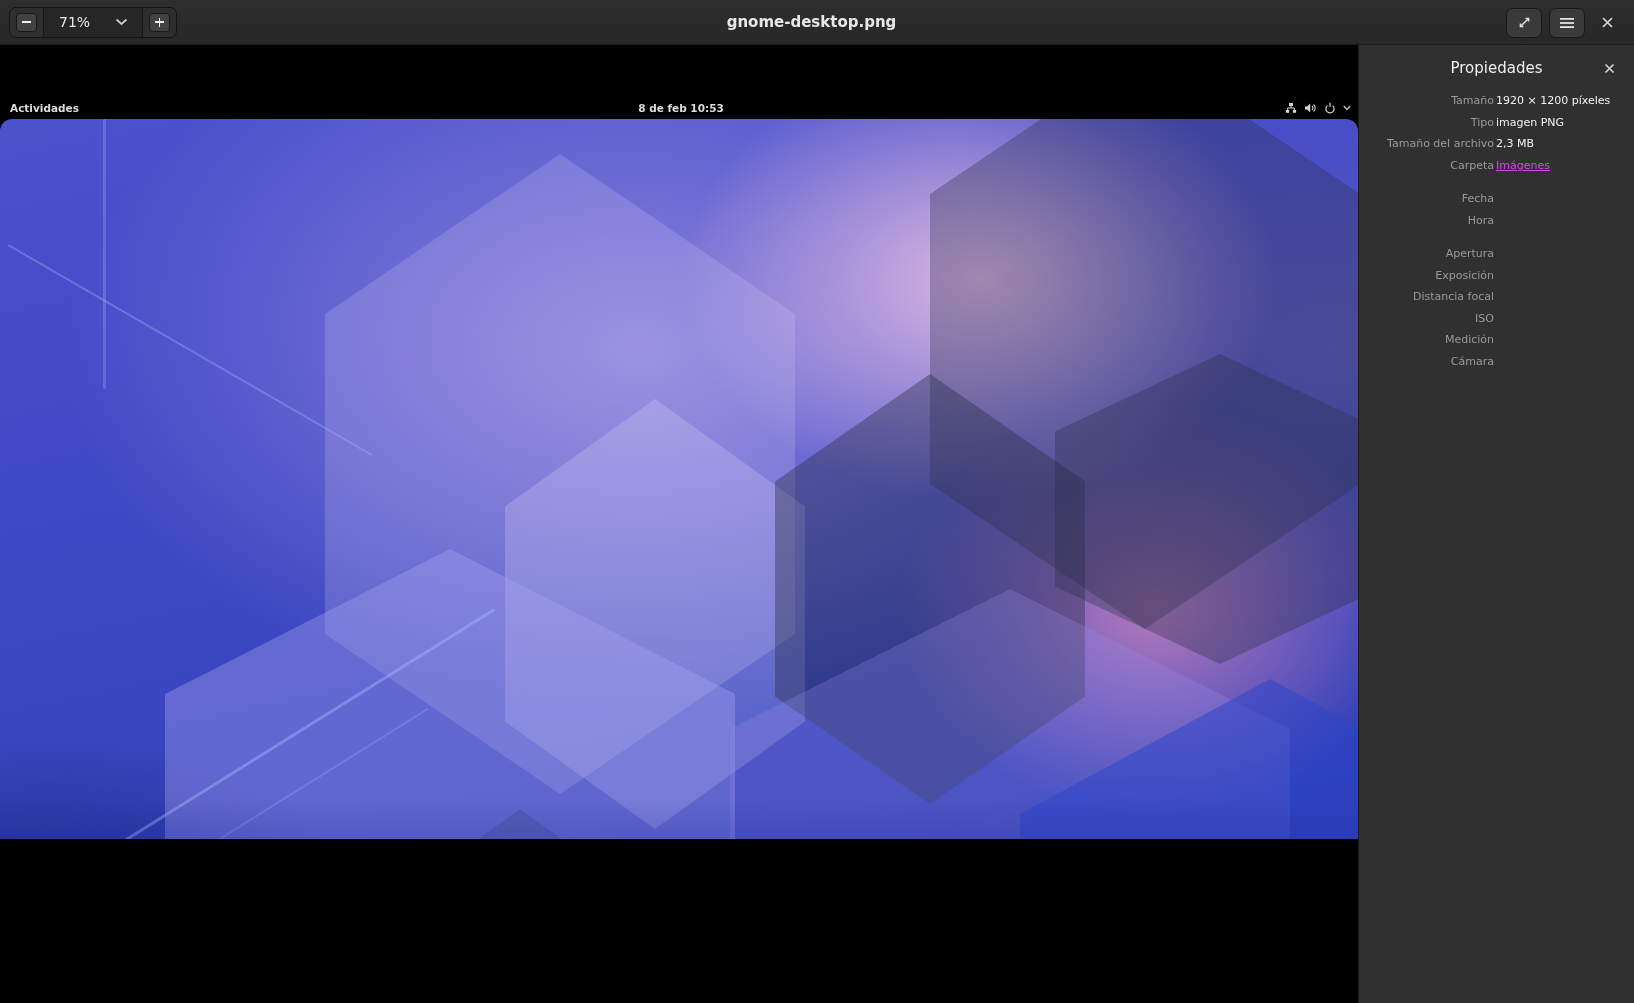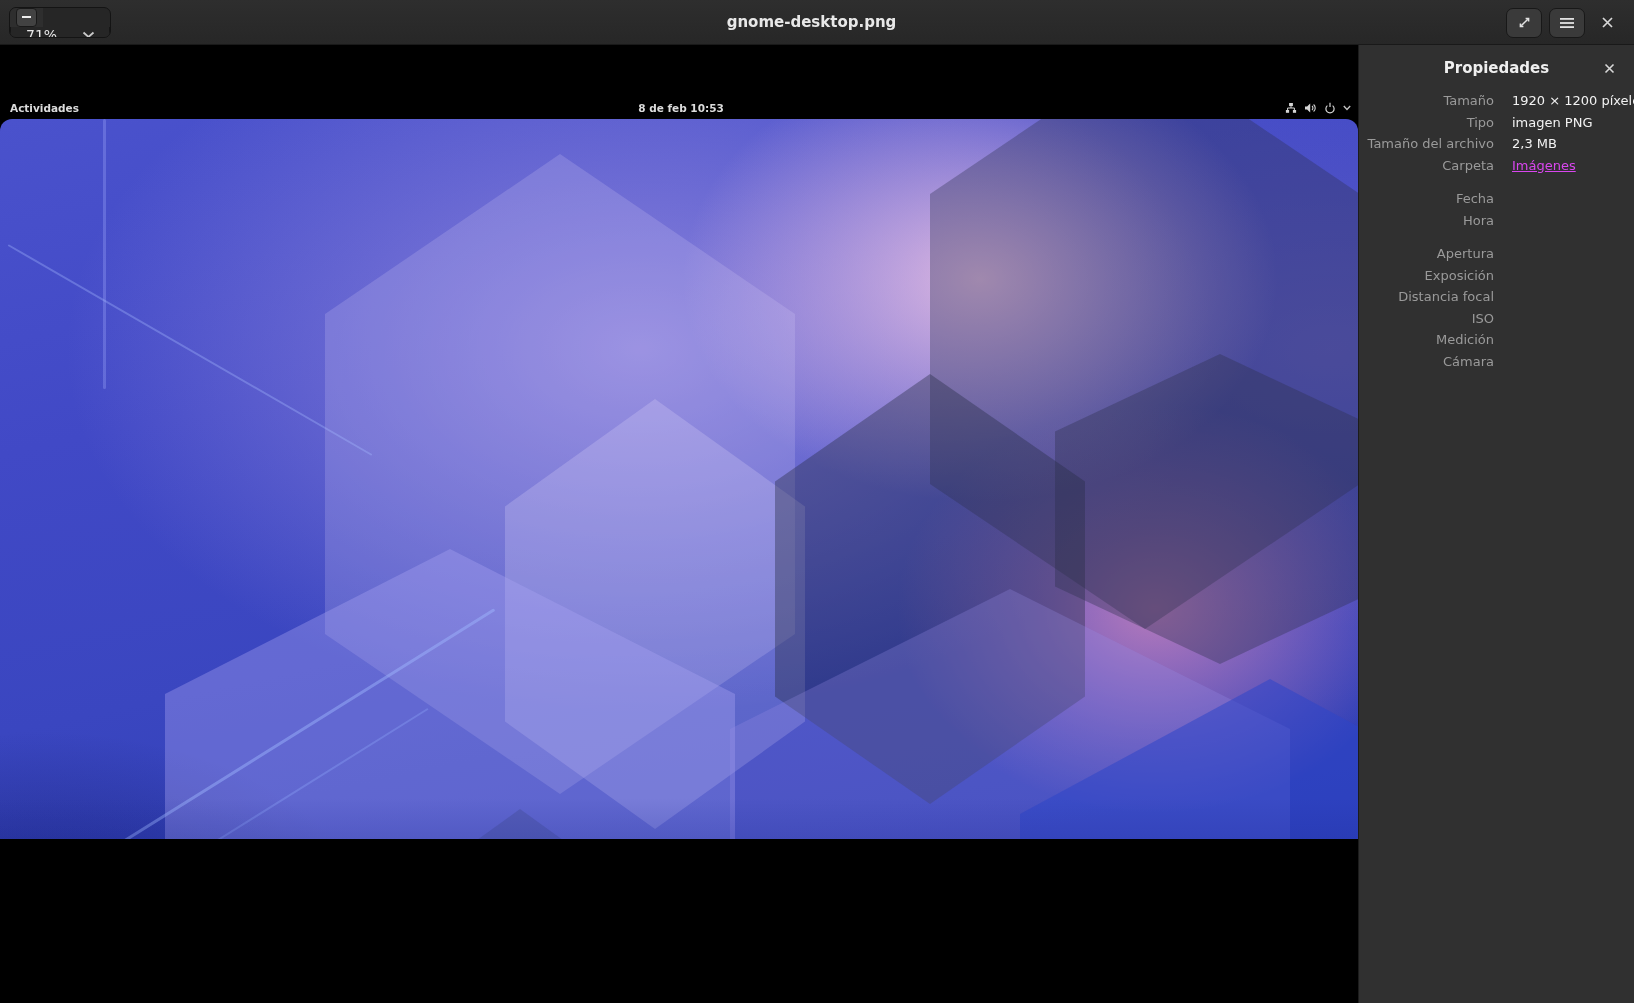--- a/index.html
+++ b/index.html
@@ -6,21 +6,21 @@
   html,body { width:1634px; height:1003px; overflow:hidden; background:#000;
     font-family:"DejaVu Sans","Liberation Sans",sans-serif; }
 
   
   .headerbar { position:relative; height:45px; background:linear-gradient(#2e2e2e,#272727);
     border-bottom:1px solid #191919; display:flex; align-items:center; }
   .win-title { position:absolute; left:0; right:11px; text-align:center; font-size:15px;
     font-weight:bold; color:#e8e8e8; pointer-events:none; }
 
   .zoom-group { display:flex; align-items:stretch; height:31px; margin-left:9px;
-    border:1px solid #141414; border-radius:7px; overflow:hidden; background:#262626; z-index:2;flex-direction:column; }
+    border:1px solid #141414; border-radius:7px; overflow:hidden; background:#262626; z-index:2; }
   .zoom-seg { display:flex; align-items:center; justify-content:center; background:#2e2e2e; }
   .zoom-seg.btn { width:33px; cursor:pointer; }
   .zoom-chip { width:21px; height:19px; background:#424242; border:1px solid #191919;
     border-radius:4px; display:flex; align-items:center; justify-content:center; }
   .zoom-mid { width:100px; background:#262626; display:flex; align-items:center;
     justify-content:space-between; padding:0 14px 0 15px; border-left:1px solid #161616;
     border-right:1px solid #161616; cursor:pointer; }
   .zoom-text { color:#e8e8e8; font-size:14px; }
   .minus-bar { width:9px; height:1.8px; background:#efefef; }
   .plus-glyph { position:relative; width:9px; height:9px; }
@@ -56,27 +56,27 @@
       linear-gradient(168deg,#4a52cc 0%,#4149c6 30%,#3a46c0 55%,#3040b8 78%,#2a38ac 100%); }
   .hex { position:absolute; clip-path:polygon(50% 0%,100% 25%,100% 75%,50% 100%,0% 75%,0% 25%); }
   .wline { position:absolute; border-radius:2px; }
   .wp-bottom { position:absolute; left:0; right:0; bottom:0; height:150px;
     background:linear-gradient(to bottom, rgba(30,42,150,0) 0%, rgba(28,40,150,.40) 55%, rgba(22,32,130,.55) 100%); }
 
   
   .panel { width:276px; height:958px; background:#303030; border-left:1px solid #1c1c1c;
     position:relative; color:#f2f2f2; }
   .panel-head { position:relative; padding-top:14px; }
-  .panel-title { text-align:center; font-size:15px; font-weight:bold; color:#efefef; }
+  .panel-title { text-align:center; font-size:15px; font-weight:normal; color:#efefef; }
   .panel-close { position:absolute; right:13px; top:11px; width:24px; height:24px;
     display:flex; align-items:center; justify-content:center; border-radius:5px; cursor:pointer; }
   .props { margin-top:13px; }
   .pgroup { margin-bottom:12px; }
-  .prow { display:grid; grid-template-columns:135px 1fr; column-gap:18px;
-    line-height:21.5px; font-size:13px; }
+  .prow { display:grid; grid-template-columns:135px 1fr; column-gap:2px;
+    line-height:21.5px; font-size:11px; }
   .plabel { color:#9a9a9a; text-align:right; white-space:nowrap; }
   .pvalue { color:#f2f2f2; white-space:nowrap; }
   .pvalue a { color:#d946ef; text-decoration:underline; cursor:pointer; }
 
   svg { display:block; }
 </style>
 </head>
 <body>
 
 <div class="headerbar">

